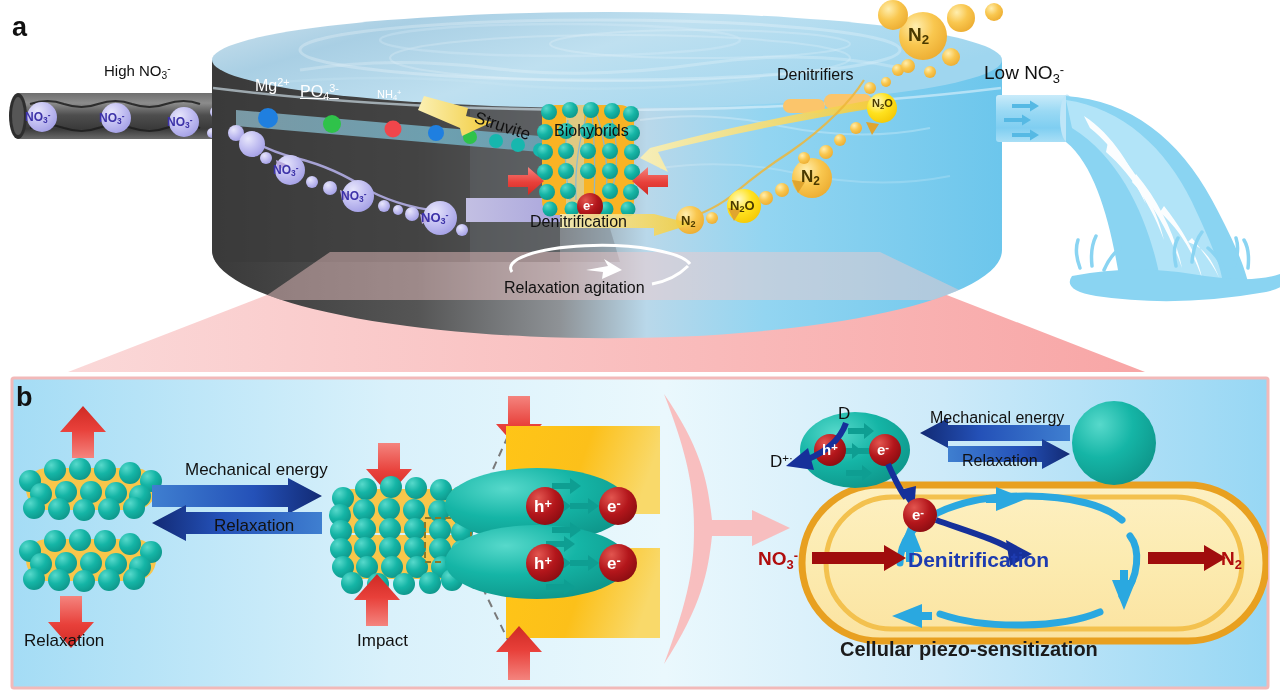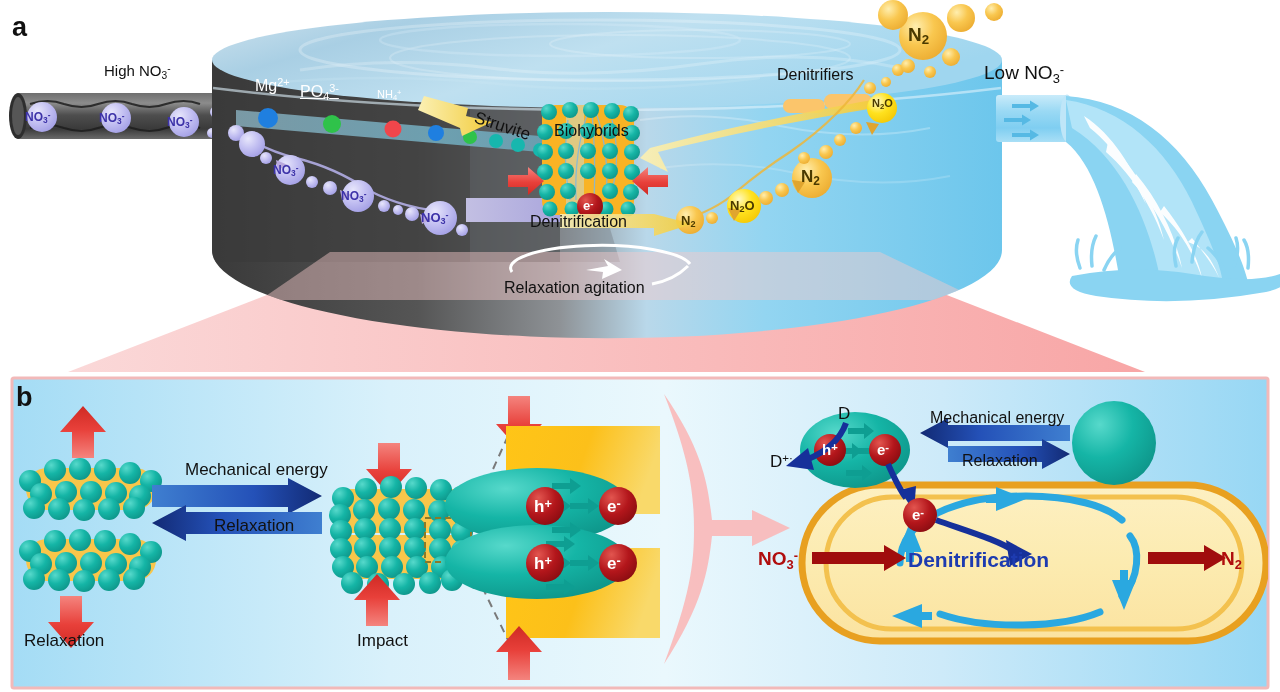--- a/index.html
+++ b/index.html
@@ -699,20 +699,21 @@
 <div class="lbl lbl-dark" id="lbl-mech-energy-b2">Mechanical energy</div>
 <div class="lbl lbl-dark" id="lbl-relaxation-b2">Relaxation</div>
 
 <div class="lbl" id="lbl-no3-b">
   <span>NO</span><sub>3</sub><sup>-</sup>
 </div>
 <div class="lbl" id="lbl-n2-b">
   <span>N</span><sub>2</sub>
 </div>
 <div class="lbl" id="lbl-denit-b">Denitrification</div>
+<div class="lbl" id="lbl-cellular">Cellular piezo-sensitization</div>
 
 <div class="charge-txt" style="left:534px;top:496px;font-size:17px;">
   <span>h</span><sup>+</sup>
 </div>
 <div class="charge-txt" style="left:607px;top:496px;font-size:17px;">
   <span>e</span><sup>-</sup>
 </div>
 <div class="charge-txt" style="left:534px;top:553px;font-size:17px;">
   <span>h</span><sup>+</sup>
 </div>

